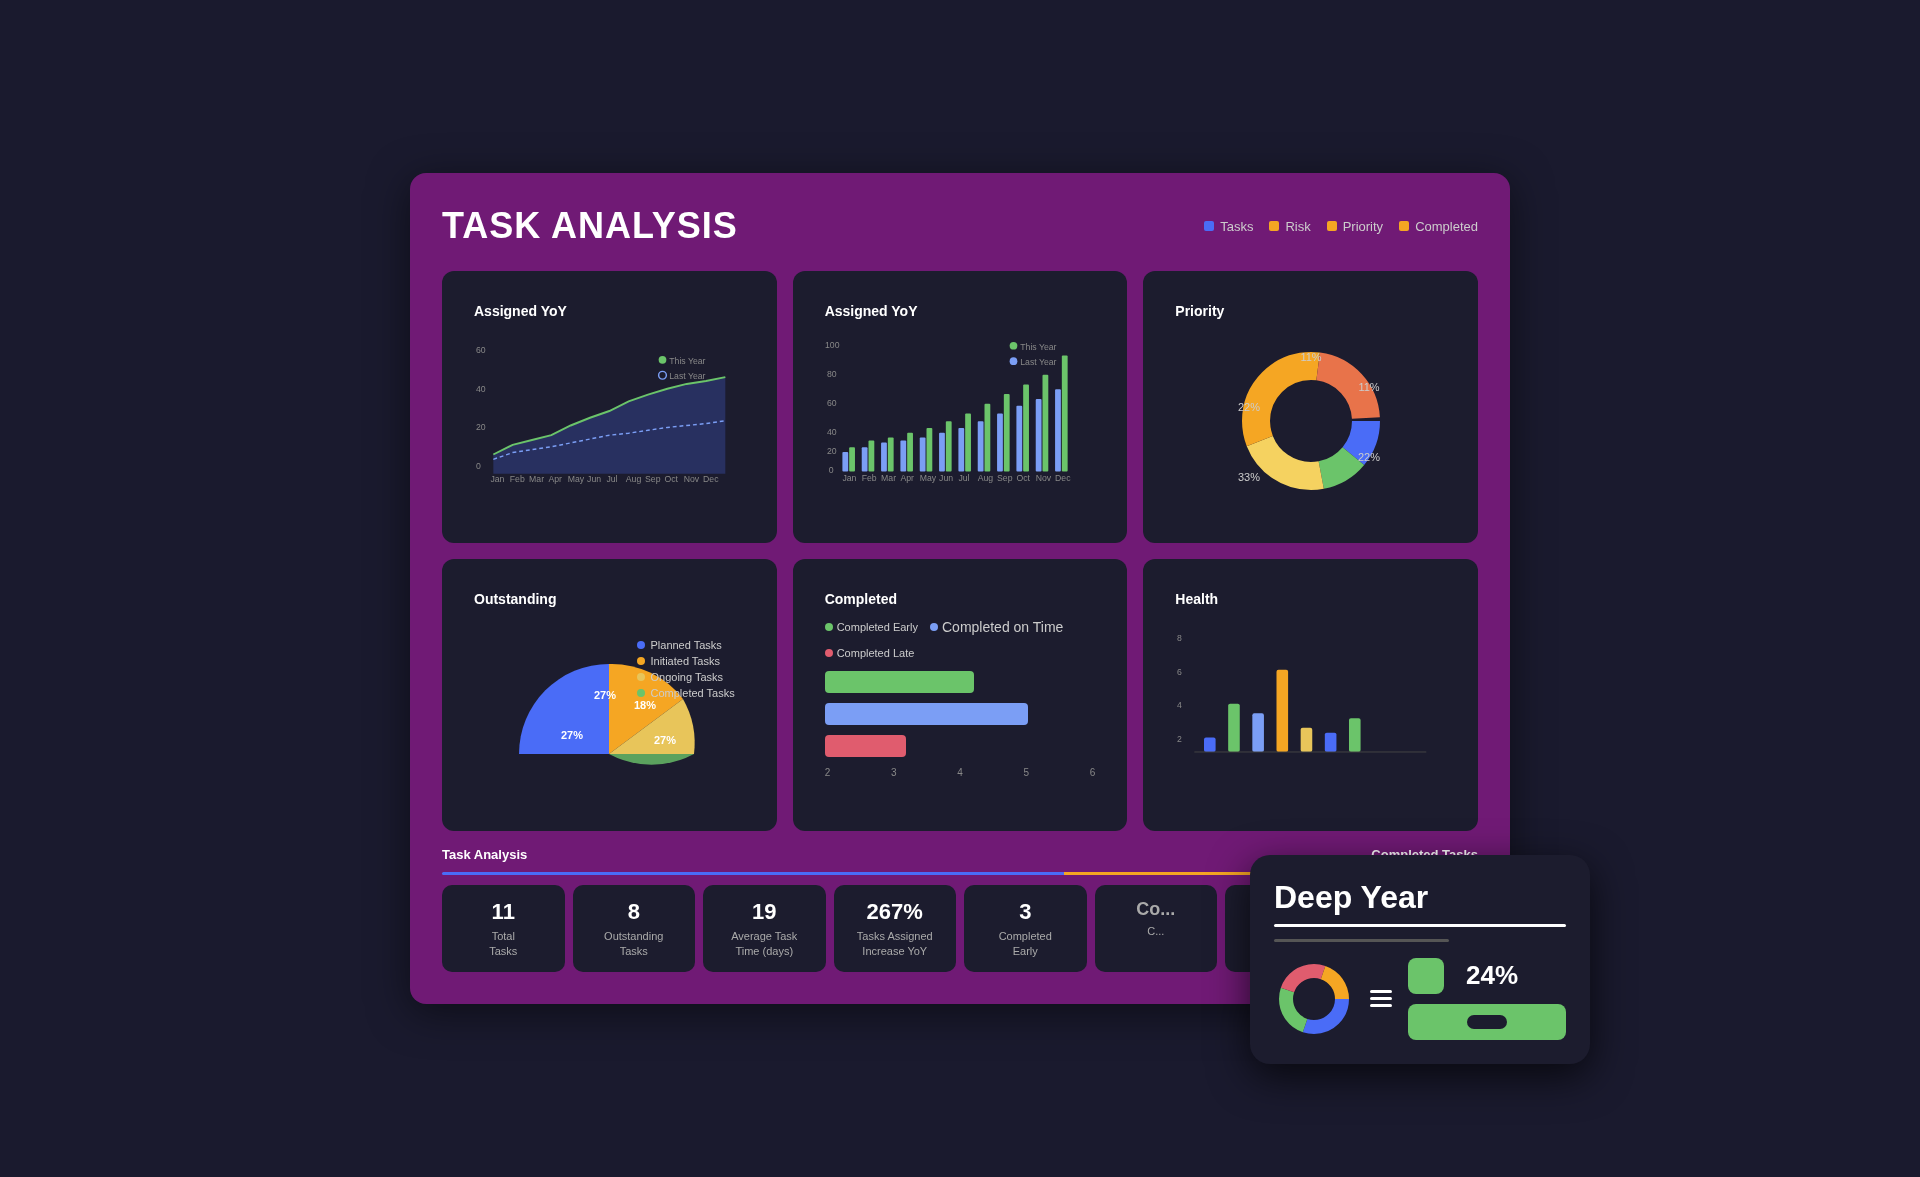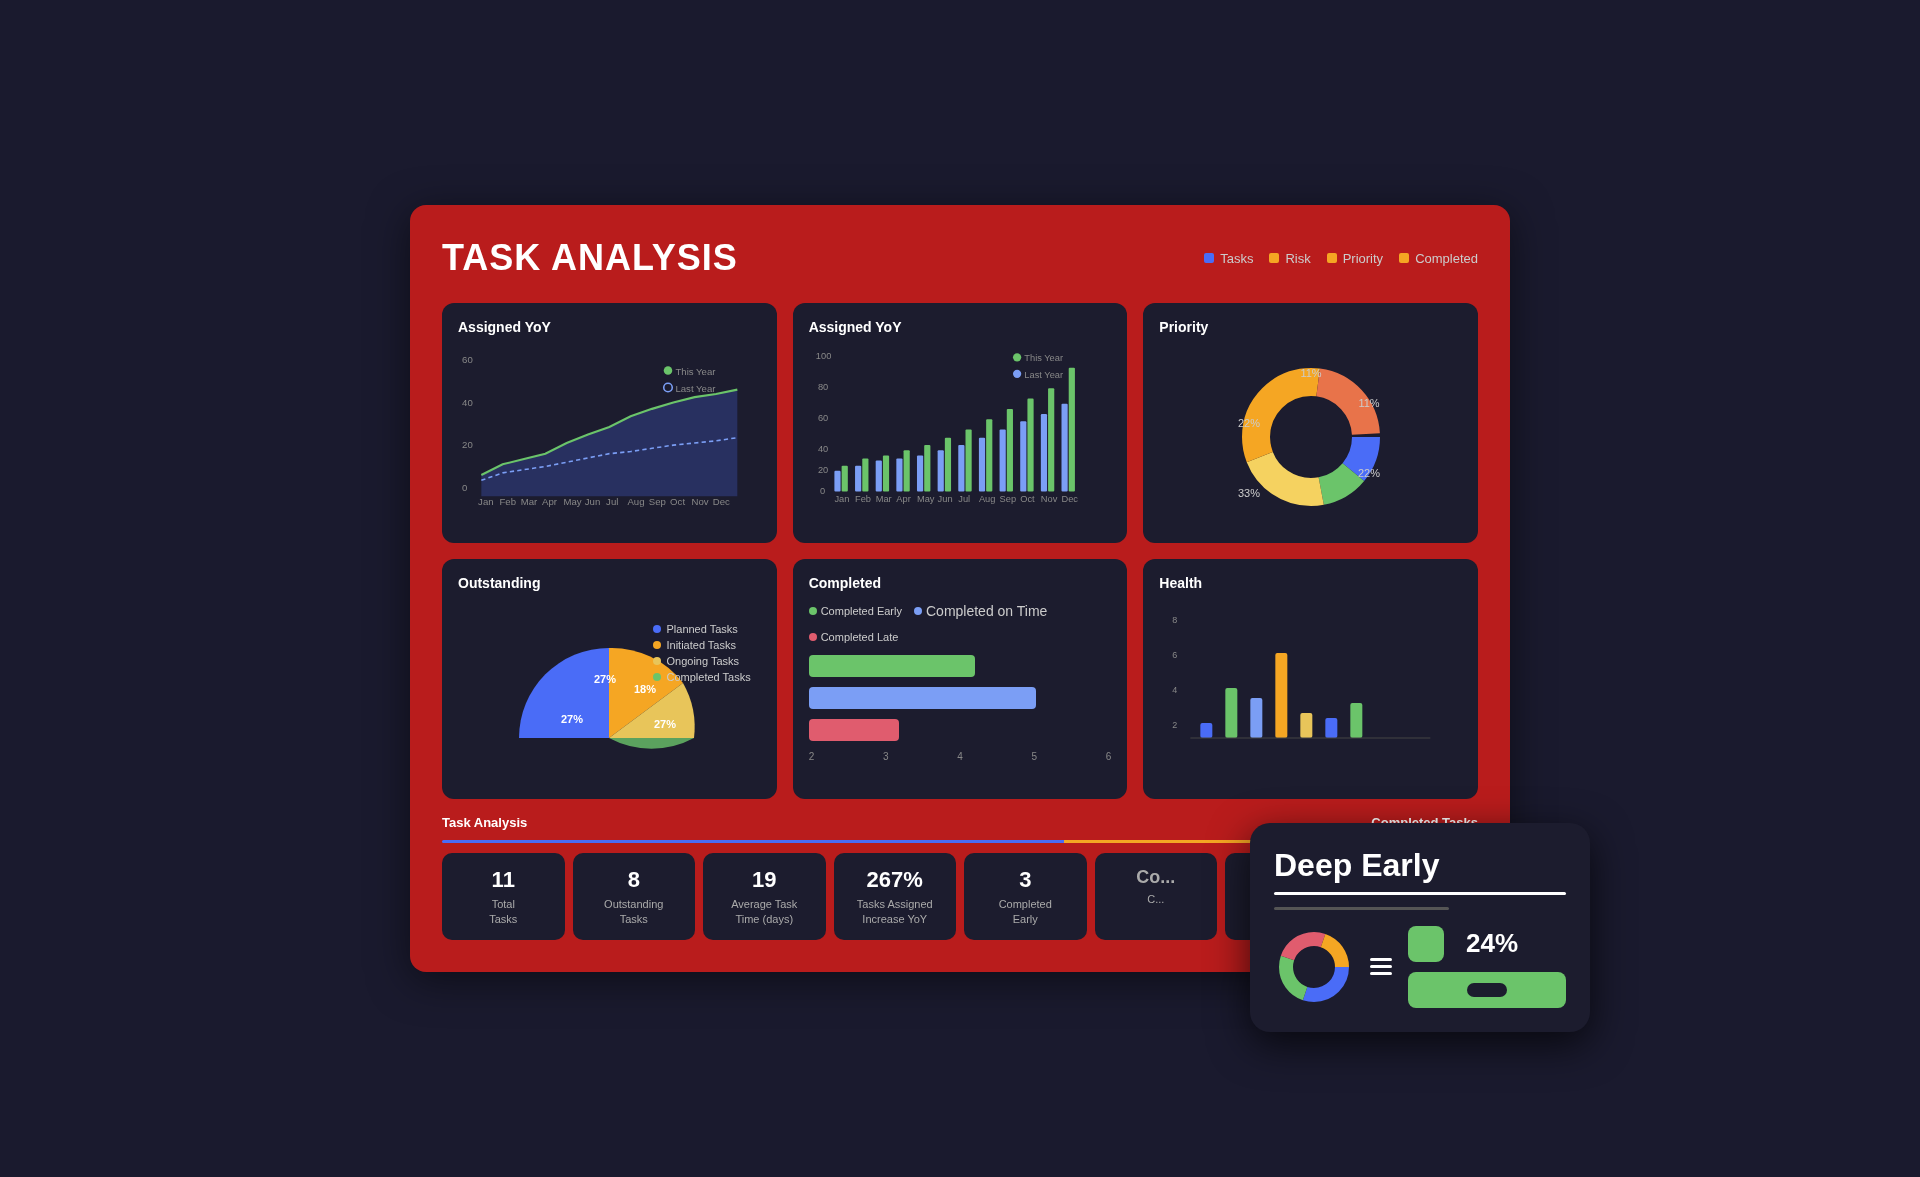--- a/index.html
+++ b/index.html
@@ -12,21 +12,21 @@
       font-family: 'Segoe UI', Arial, sans-serif;
       padding: 40px;
     }
 
     .outer-wrapper {
       position: relative;
       width: 1100px;
     }
 
     .main-dashboard {
-      background: #b91c1c;
+      background: #701a75;
       border-radius: 16px;
       padding: 32px;
       position: relative;
       z-index: 1;
       box-shadow: 0 8px 40px rgba(0,0,0,0.5);
     }
 
     
     .header {
       display: flex;
@@ -74,21 +74,21 @@
     .grid-bottom {
       display: grid;
       grid-template-columns: 1fr 1fr 1fr;
       gap: 16px;
       margin-bottom: 16px;
     }
 
     .card {
       background: #1c1c2e;
       border-radius: 12px;
-      padding: 16px;
+      padding: 32px;
     }
 
     .card-title {
       color: #ffffff;
       font-size: 14px;
       font-weight: 600;
       margin-bottom: 12px;
     }
 
     
@@ -615,21 +615,21 @@
           <span class="stat-value"></span>
         </div>
         <div class="stat-card">
           <span class="stat-value"></span>
         </div>
       </div>
     </div>
   </div>
 
   <div class="deep-space-card">
-    <div class="deep-space-title">Deep Early</div>
+    <div class="deep-space-title">Deep Year</div>
     <div class="deep-space-line"></div>
     <div class="deep-space-line2"></div>
     <div class="deep-space-content">
 
       <svg class="donut-small" viewBox="0 0 80 80">
         <circle cx="40" cy="40" r="28" fill="none" stroke="#4a6cf7" stroke-width="14" stroke-dasharray="53 123" stroke-dashoffset="0"></circle>
         <circle cx="40" cy="40" r="28" fill="none" stroke="#6bc46a" stroke-width="14" stroke-dasharray="44 132" stroke-dashoffset="-53"></circle>
         <circle cx="40" cy="40" r="28" fill="none" stroke="#e05c6e" stroke-width="14" stroke-dasharray="44 132" stroke-dashoffset="-97"></circle>
         <circle cx="40" cy="40" r="28" fill="none" stroke="#f5a623" stroke-width="14" stroke-dasharray="35 141" stroke-dashoffset="-141"></circle>
         <circle cx="40" cy="40" r="20" fill="#1c1c2e"></circle>

